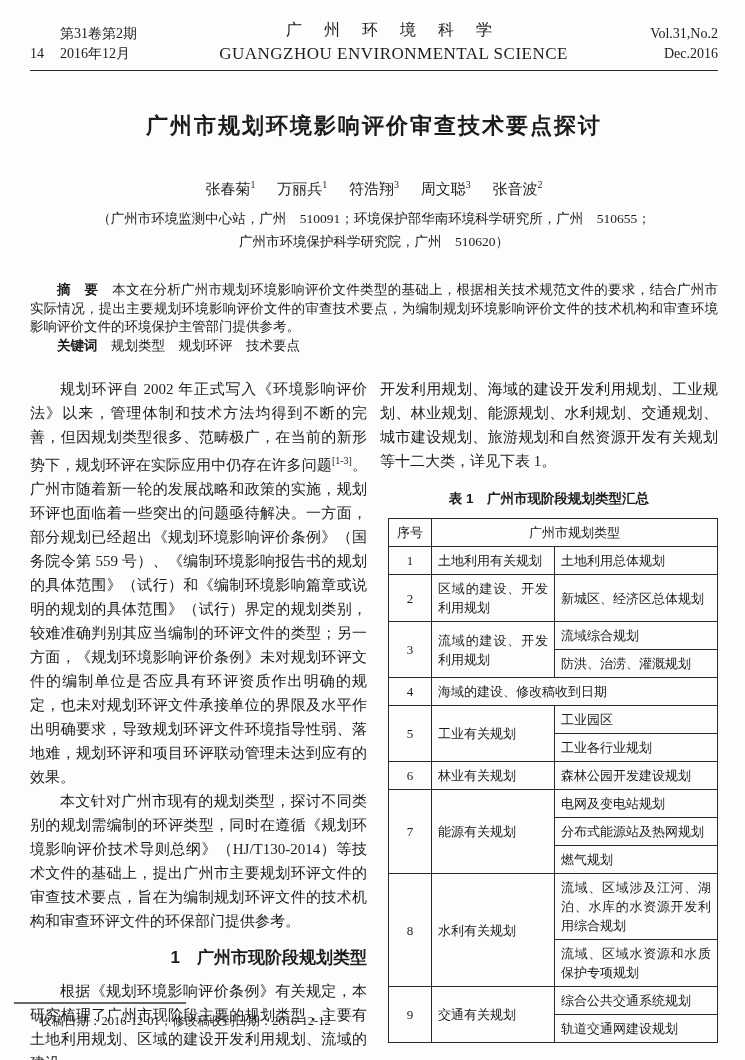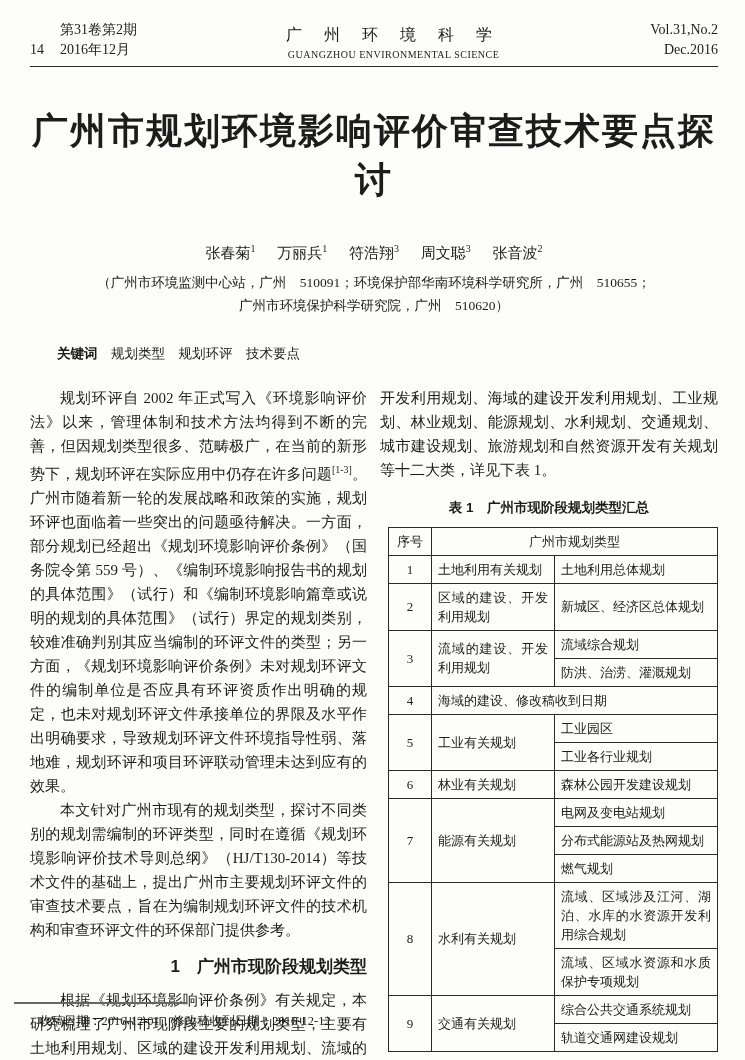--- a/index.html
+++ b/index.html
@@ -12,25 +12,25 @@
 
   
   .jhdr { display:flex; justify-content:space-between; align-items:flex-end;
           border-bottom:1.5px solid #2a2a2a; padding-bottom:6px; }
   .jhdr-left { font-size:14px; line-height:20px; }
   .jhdr-left .vol { margin-left:30px; }
   .jhdr-left .row2 { display:flex; }
   .jhdr-left .pageno { width:30px; }
   .jhdr-center { text-align:center; }
   .jhdr-center .cn { font-size:16px; letter-spacing:9px; }
-  .jhdr-center .en { font-size:10px; margin-top:3px; letter-spacing:0.5px; }
+  .jhdr-center .en { font-size:17px; margin-top:3px; letter-spacing:0.5px; }
   .jhdr-right { font-size:14px; line-height:20px; text-align:right; }
 
   
-  .title { margin-top:40px; text-align:center; font-size:36px; font-weight:bold;
+  .title { margin-top:40px; text-align:center; font-size:22px; font-weight:bold;
            font-family:"Liberation Sans","DejaVu Sans",sans-serif; letter-spacing:2px; }
   .authors { margin-top:38px; text-align:center; font-size:15px; }
   .authors .author { margin:0 9px; white-space:nowrap; }
   .authors sup { font-size:10px; }
   .affil { text-align:center; font-size:13.5px; line-height:23px; margin-top:8px; }
 
   
   .abstract-block { margin-top:28px; font-size:13.5px; line-height:18.5px; text-align:justify; }
   .abstract-block p { margin:0; text-indent:2em; }
   .lbl { font-family:"Liberation Sans","DejaVu Sans",sans-serif; font-weight:bold; }
@@ -93,20 +93,21 @@
       <span class="author"><span>周文聪</span><sup>3</sup></span>
       <span class="author"><span>张音波</span><sup>2</sup></span>
     </div>
 
     <div class="affil">
       <div>（广州市环境监测中心站，广州　510091；环境保护部华南环境科学研究所，广州　510655；</div>
       <div>广州市环境保护科学研究院，广州　510620）</div>
     </div>
 
     <div class="abstract-block">
+      <p><span class="lbl">摘　要</span>　<span>本文在分析广州市规划环境影响评价文件类型的基础上，根据相关技术规范文件的要求，结合广州市实际情况，提出主要规划环境影响评价文件的审查技术要点，为编制规划环境影响评价文件的技术机构和审查环境影响评价文件的环境保护主管部门提供参考。</span></p>
       <p class="kw"><span class="lbl">关键词</span>　<span>规划类型　规划环评　技术要点</span></p>
     </div>
 
     <div class="cols">
       <div class="col">
         <p class="indent"><span>规划环评自 2002 年正式写入《环境影响评价法》以来，管理体制和技术方法均得到不断的完善，但因规划类型很多、范畴极广，在当前的新形势下，规划环评在实际应用中仍存在许多问题</span><sup>[1-3]</sup><span>。广州市随着新一轮的发展战略和政策的实施，规划环评也面临着一些突出的问题亟待解决。一方面，部分规划已经超出《规划环境影响评价条例》（国务院令第 559 号）、《编制环境影响报告书的规划的具体范围》（试行）和《编制环境影响篇章或说明的规划的具体范围》（试行）界定的规划类别，较难准确判别其应当编制的环评文件的类型；另一方面，《规划环境影响评价条例》未对规划环评文件的编制单位是否应具有环评资质作出明确的规定，也未对规划环评文件承接单位的界限及水平作出明确要求，导致规划环评文件环境指导性弱、落地难，规划环评和项目环评联动管理未达到应有的效果。</span></p>
         <p class="indent">本文针对广州市现有的规划类型，探讨不同类别的规划需编制的环评类型，同时在遵循《规划环境影响评价技术导则总纲》（HJ/T130-2014）等技术文件的基础上，提出广州市主要规划环评文件的审查技术要点，旨在为编制规划环评文件的技术机构和审查环评文件的环保部门提供参考。</p>
         <div class="sec-heading">1　广州市现阶段规划类型</div>
         <p class="indent">根据《规划环境影响评价条例》有关规定，本研究梳理了广州市现阶段主要的规划类型，主要有土地利用规划、区域的建设开发利用规划、流域的建设</p>
       </div>

